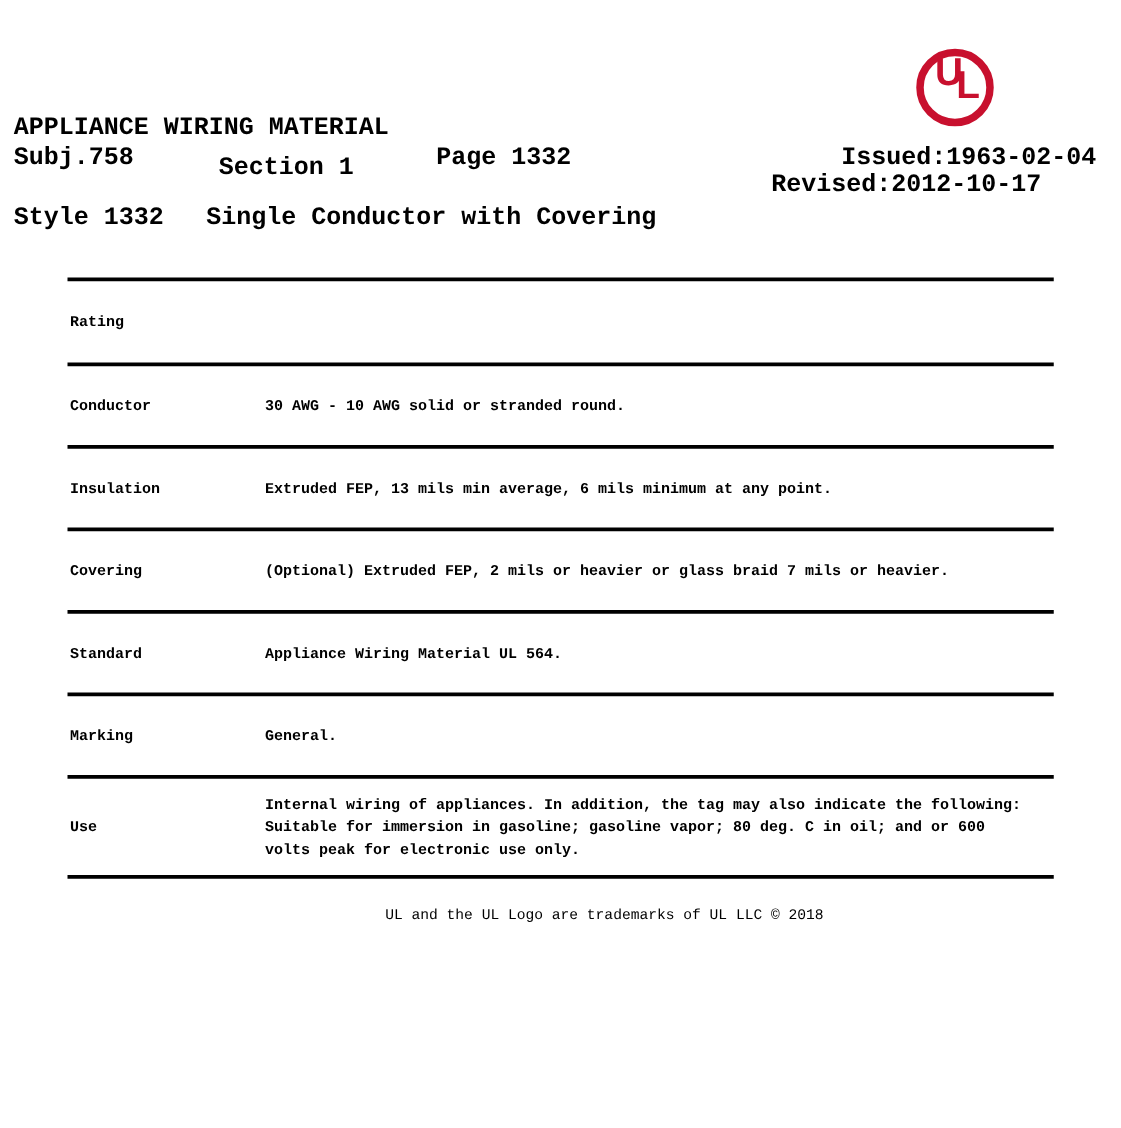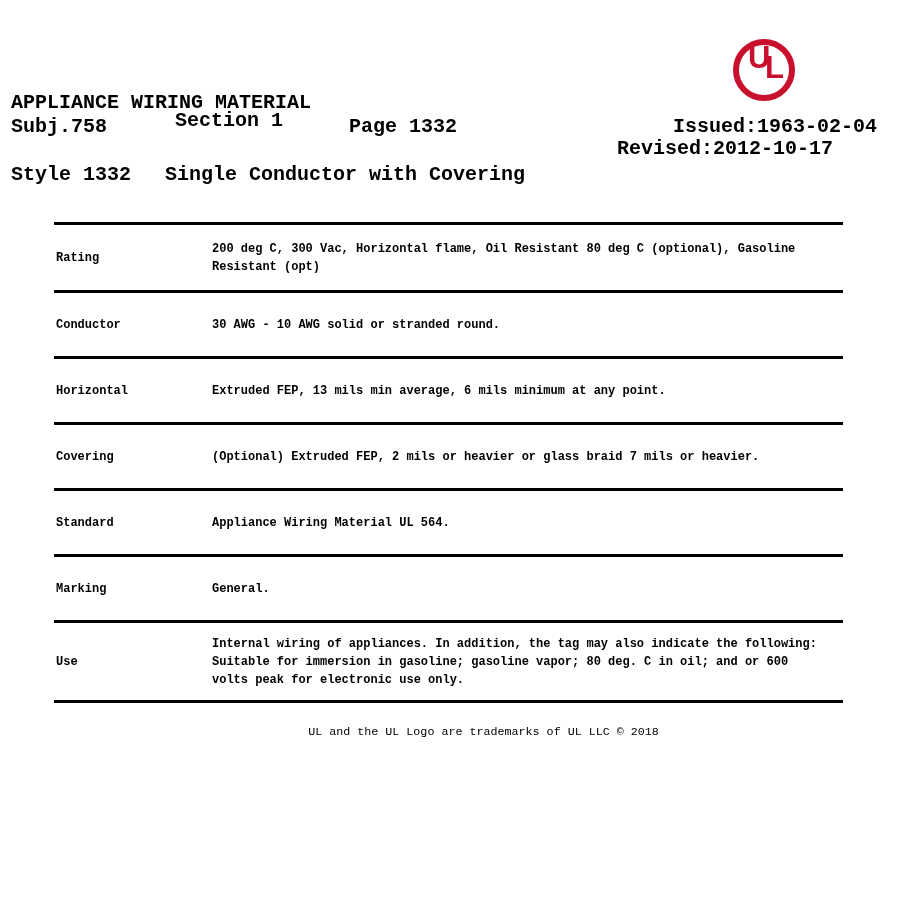--- a/index.html
+++ b/index.html
@@ -14,21 +14,21 @@
   .t{
     position:absolute;
     font-size:20px;
     line-height:18px;
     font-weight:700;
     white-space:pre;
   }
   
   .pos-title{left:11px;top:94px;}
   .pos-subj{left:11px;top:118px;}
-  .pos-section{left:175px;top:112px;}
+  .pos-section{left:175px;top:126px;}
   .pos-page{left:349px;top:118px;}
   .pos-issued{left:629px;top:118px;margin-left:44px;}
   .pos-revised{left:617px;top:140px;}
   .pos-style{left:11px;top:166px;}
   .pos-styledesc{left:165px;top:166px;}
 
   
   .ul-logo{
     position:absolute;
     left:733px;top:39px;
@@ -97,28 +97,27 @@
   <div class="t pos-section">Section 1</div>
   <div class="t pos-page">Page 1332</div>
   <div class="t pos-issued">Issued:1963-02-04</div>
   <div class="t pos-revised">Revised:2012-10-17</div>
   <div class="t pos-style">Style 1332</div>
   <div class="t pos-styledesc">Single Conductor with Covering</div>
 
   <div class="spec-table">
     <div class="row h-tall">
       <div class="cell label">Rating</div>
-      <div class="cell value">200 deg C, 300 Vac, Horizontal flame, Oil Resistant 80 deg C (optional), Gasoline Resistant (opt)</div>
     </div>
     <div class="row">
       <div class="cell label">Conductor</div>
       <div class="cell value">30 AWG - 10 AWG solid or stranded round.</div>
     </div>
     <div class="row">
-      <div class="cell label">Horizontal</div>
+      <div class="cell label">Insulation</div>
       <div class="cell value">Extruded FEP, 13 mils min average, 6 mils minimum at any point.</div>
     </div>
     <div class="row">
       <div class="cell label">Covering</div>
       <div class="cell value">(Optional) Extruded FEP, 2 mils or heavier or glass braid 7 mils or heavier.</div>
     </div>
     <div class="row">
       <div class="cell label">Standard</div>
       <div class="cell value">Appliance Wiring Material UL 564.</div>
     </div>

